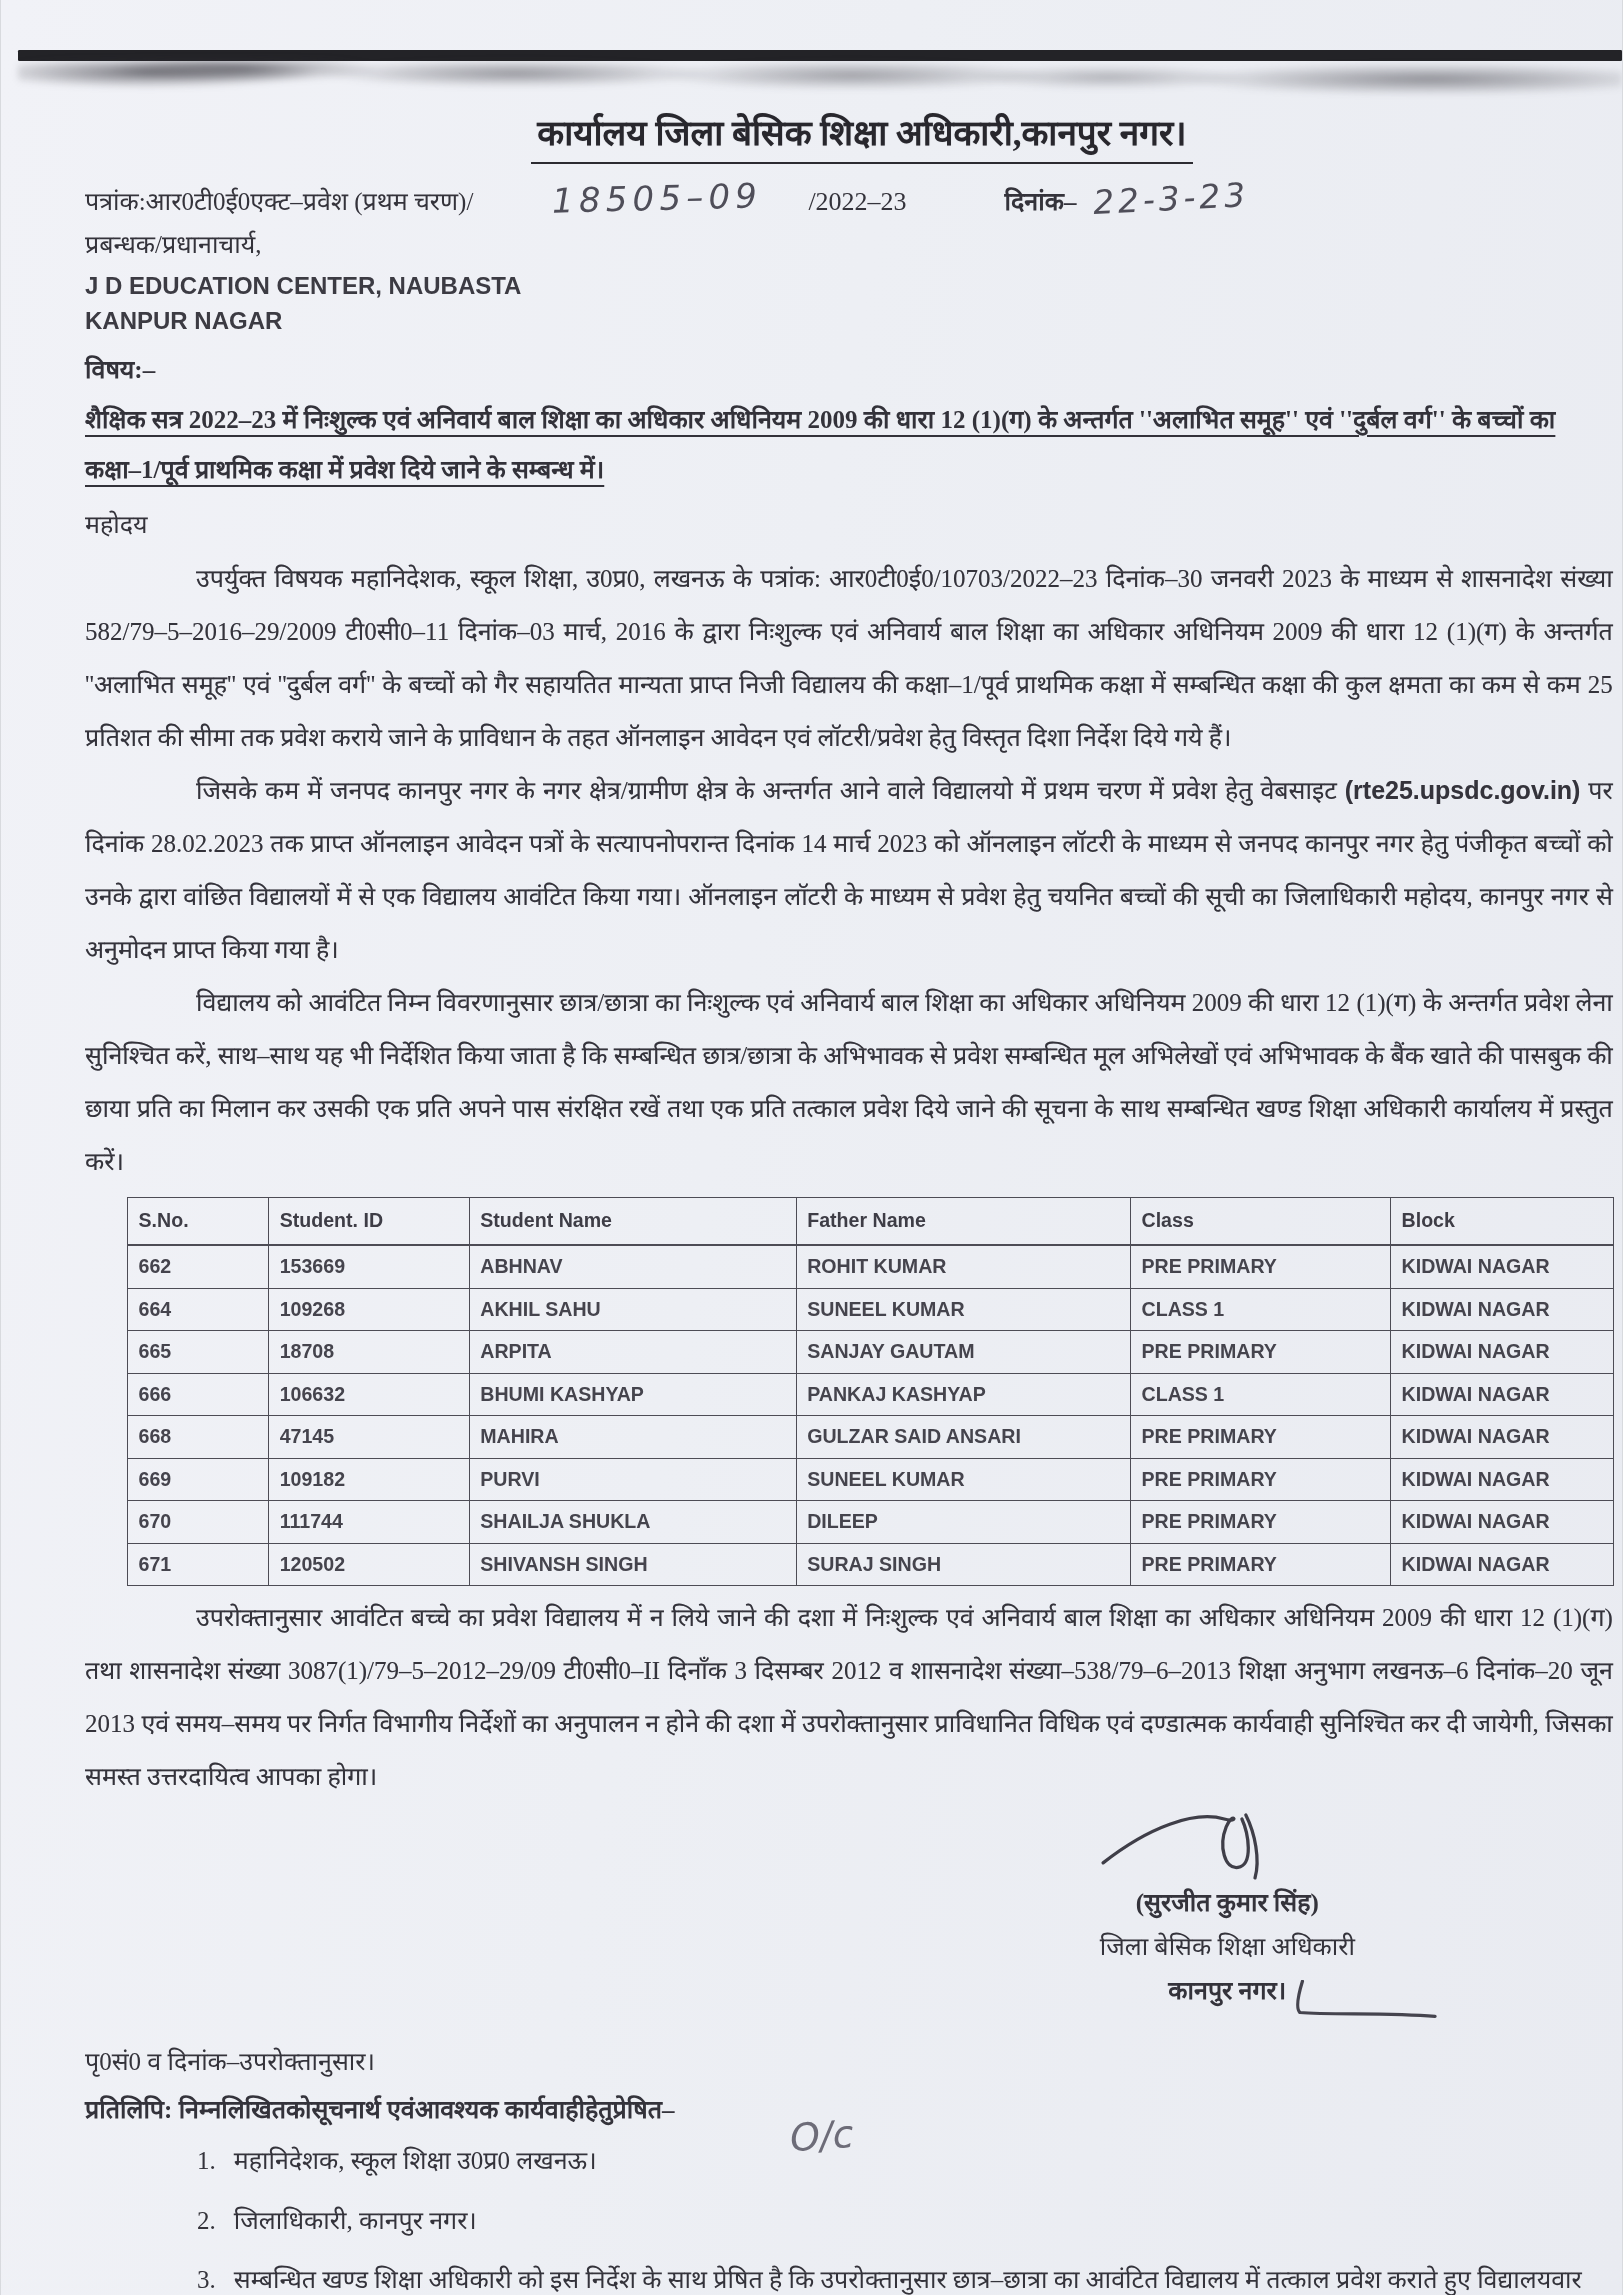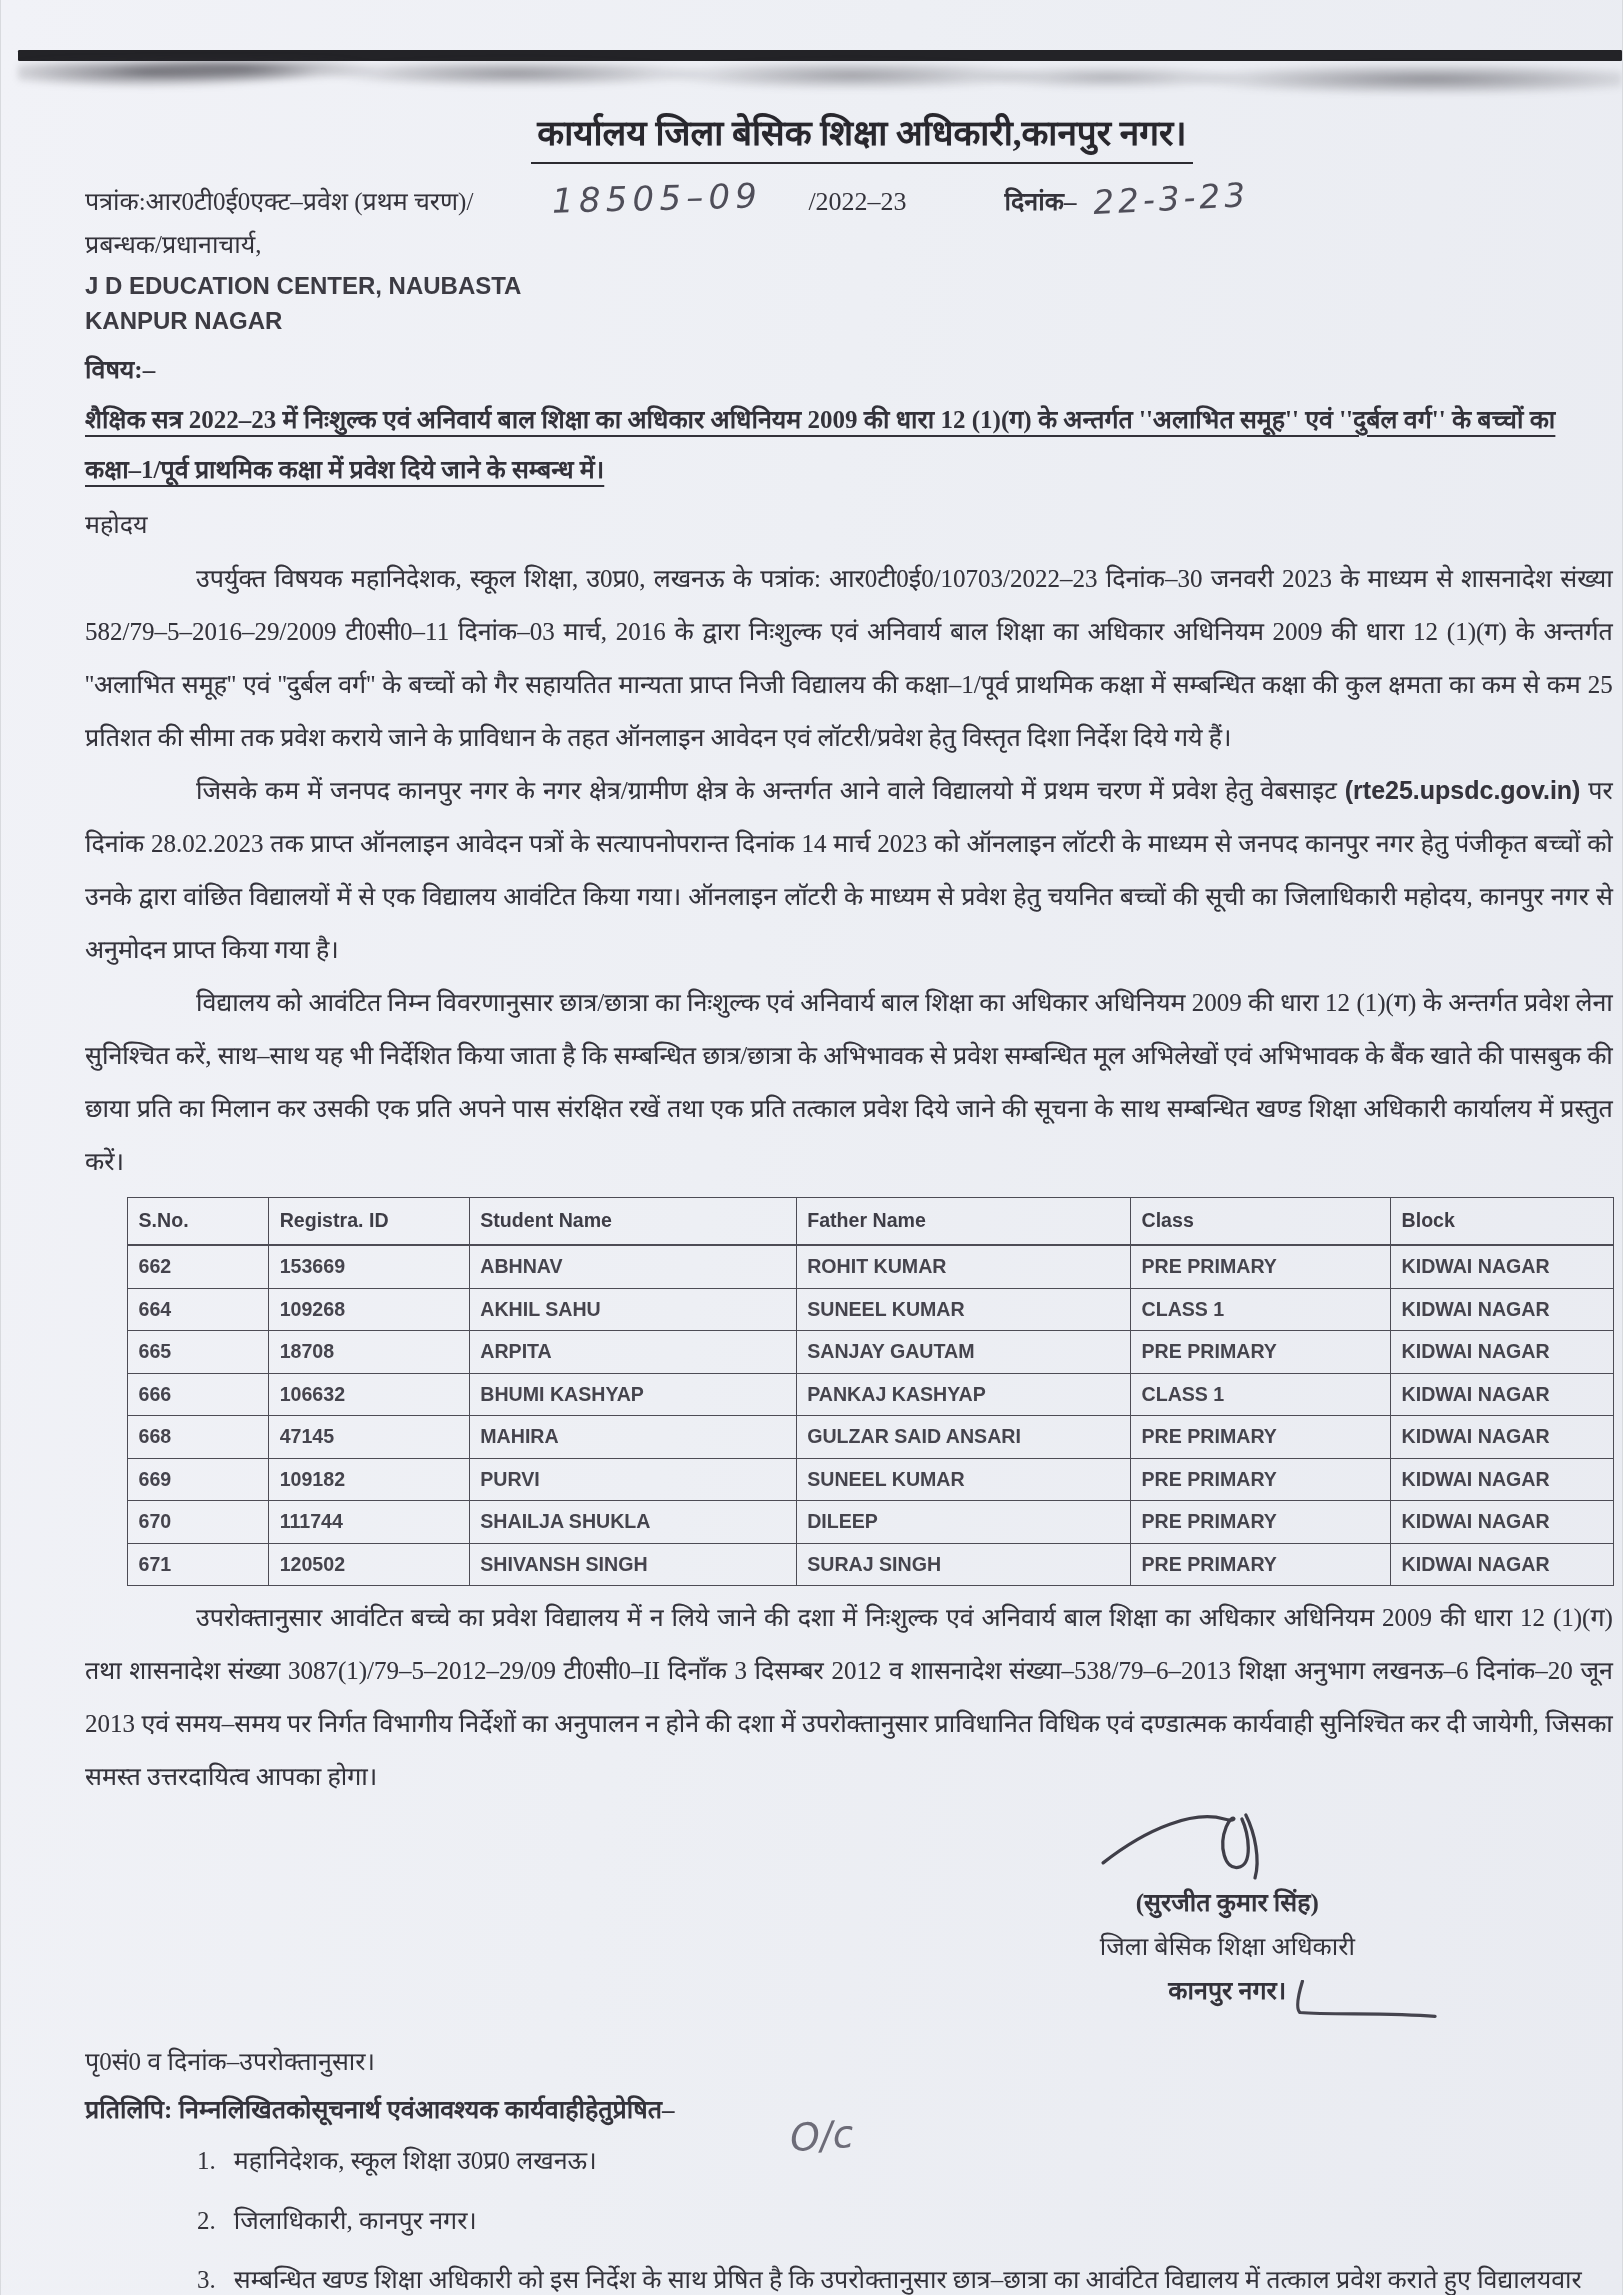--- a/index.html
+++ b/index.html
@@ -114,21 +114,21 @@
         <col style="width:9.5%">
           <col style="width:13.5%">
           <col style="width:22%">
         <col style="width:22.5%">
           <col style="width:17.5%">
           <col style="width:15%">
       </colgroup>
       <thead>
         <tr>
             <th>S.No.</th>
-            <th>Registra. ID</th>
+            <th>Student. ID</th>
             <th>Student Name</th>
             <th>Father Name</th>
             <th>Class</th>
             <th>Block</th>
           </tr>
       </thead>
       <tbody>
           <tr>
             <td>662</td>
             <td>153669</td>

